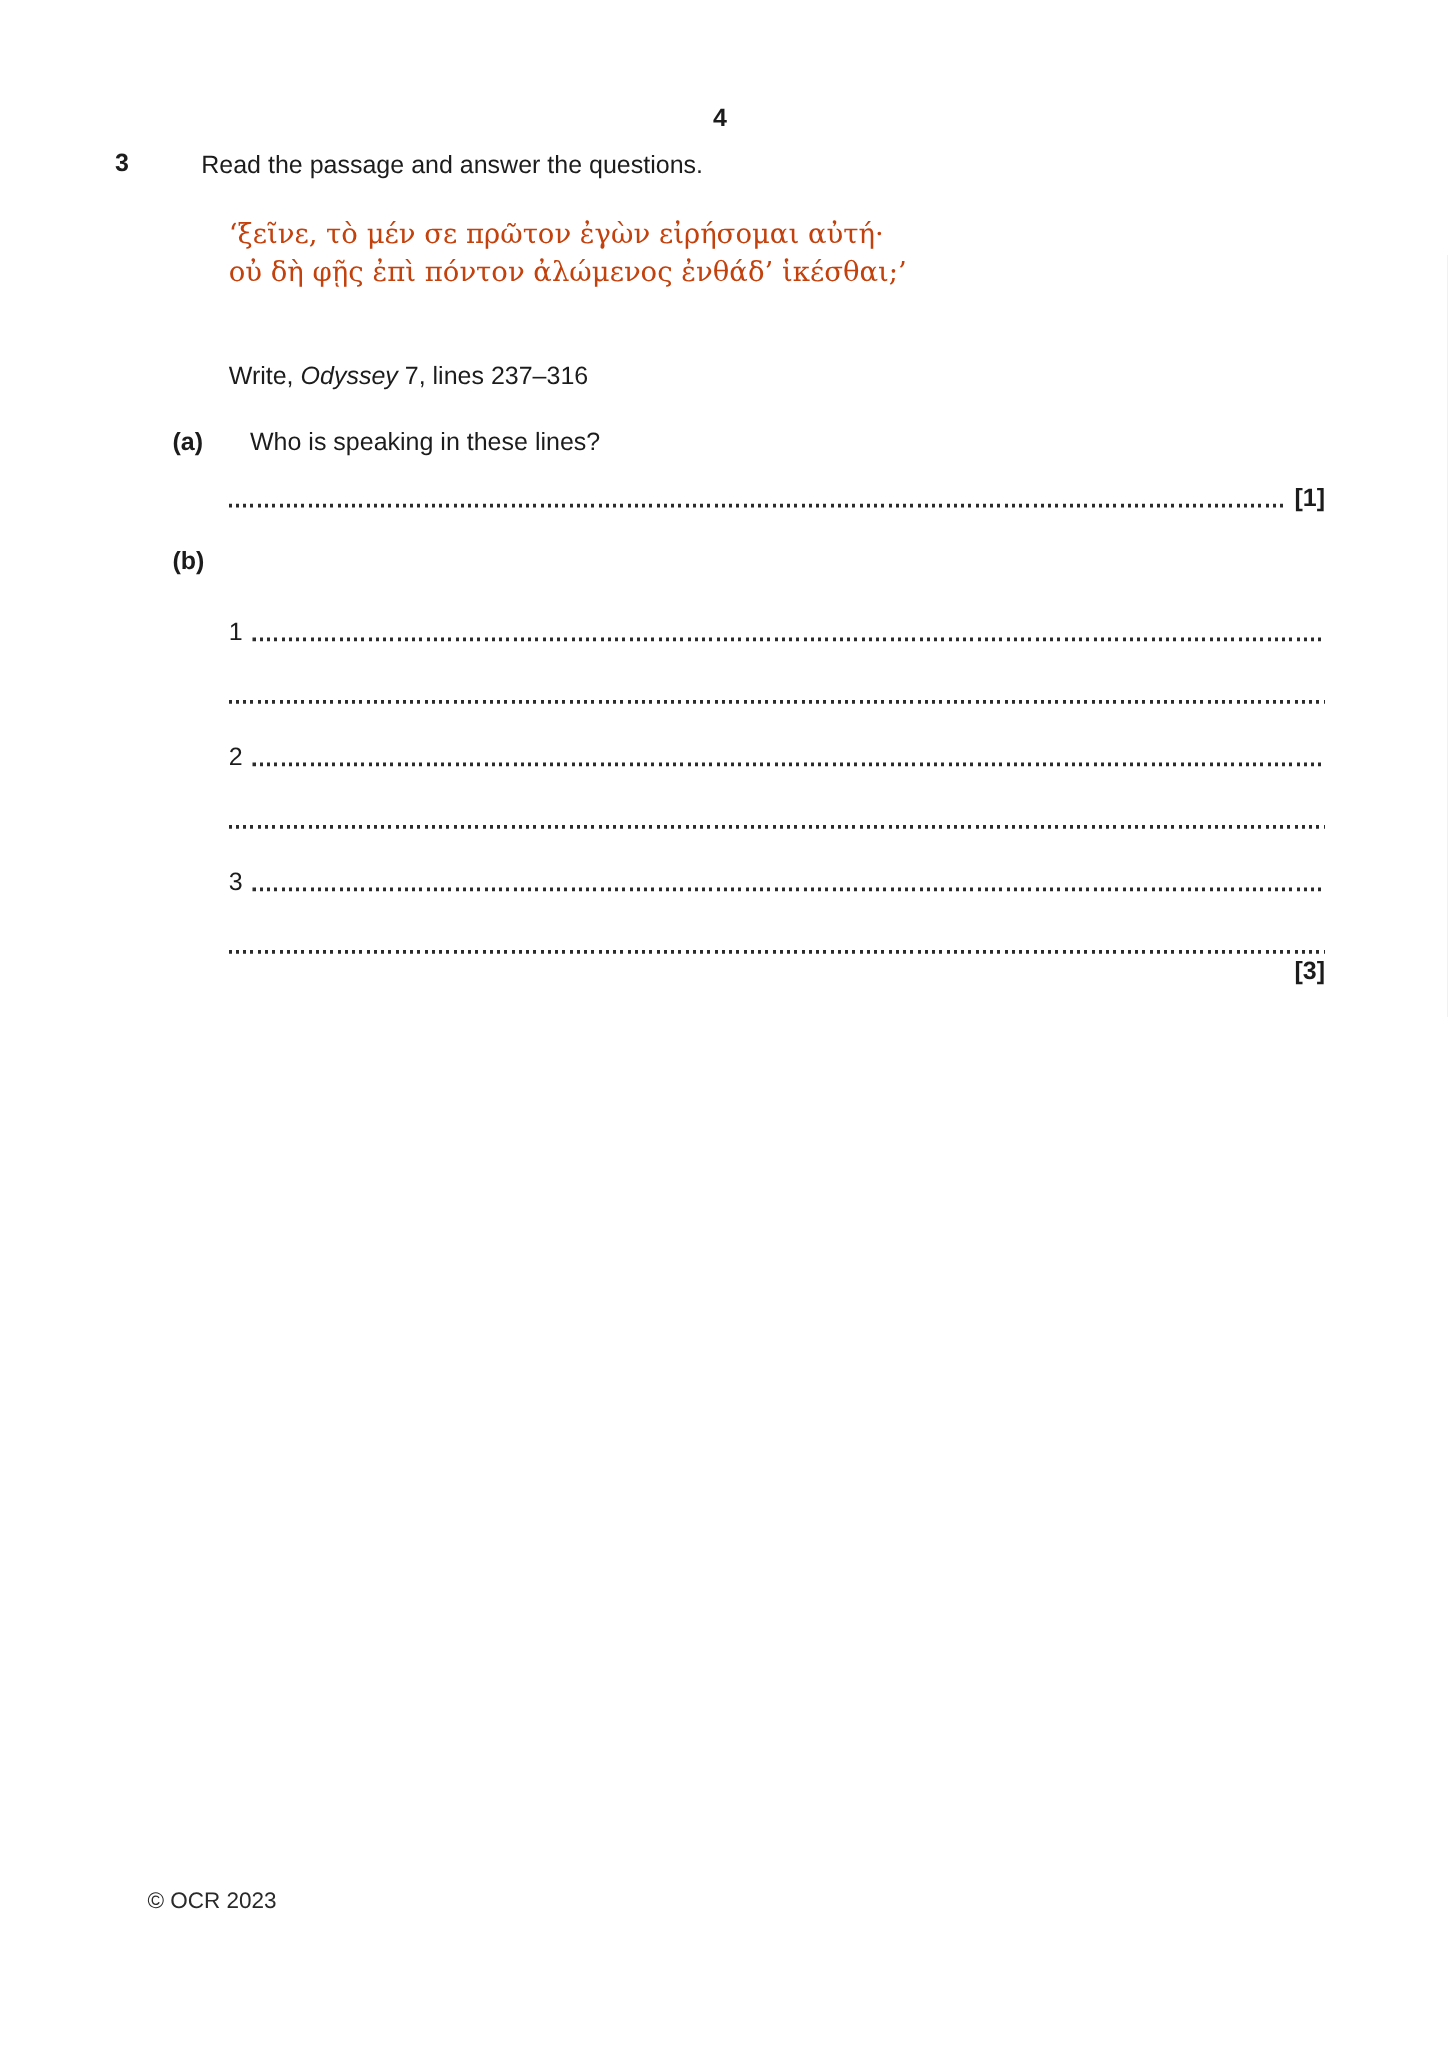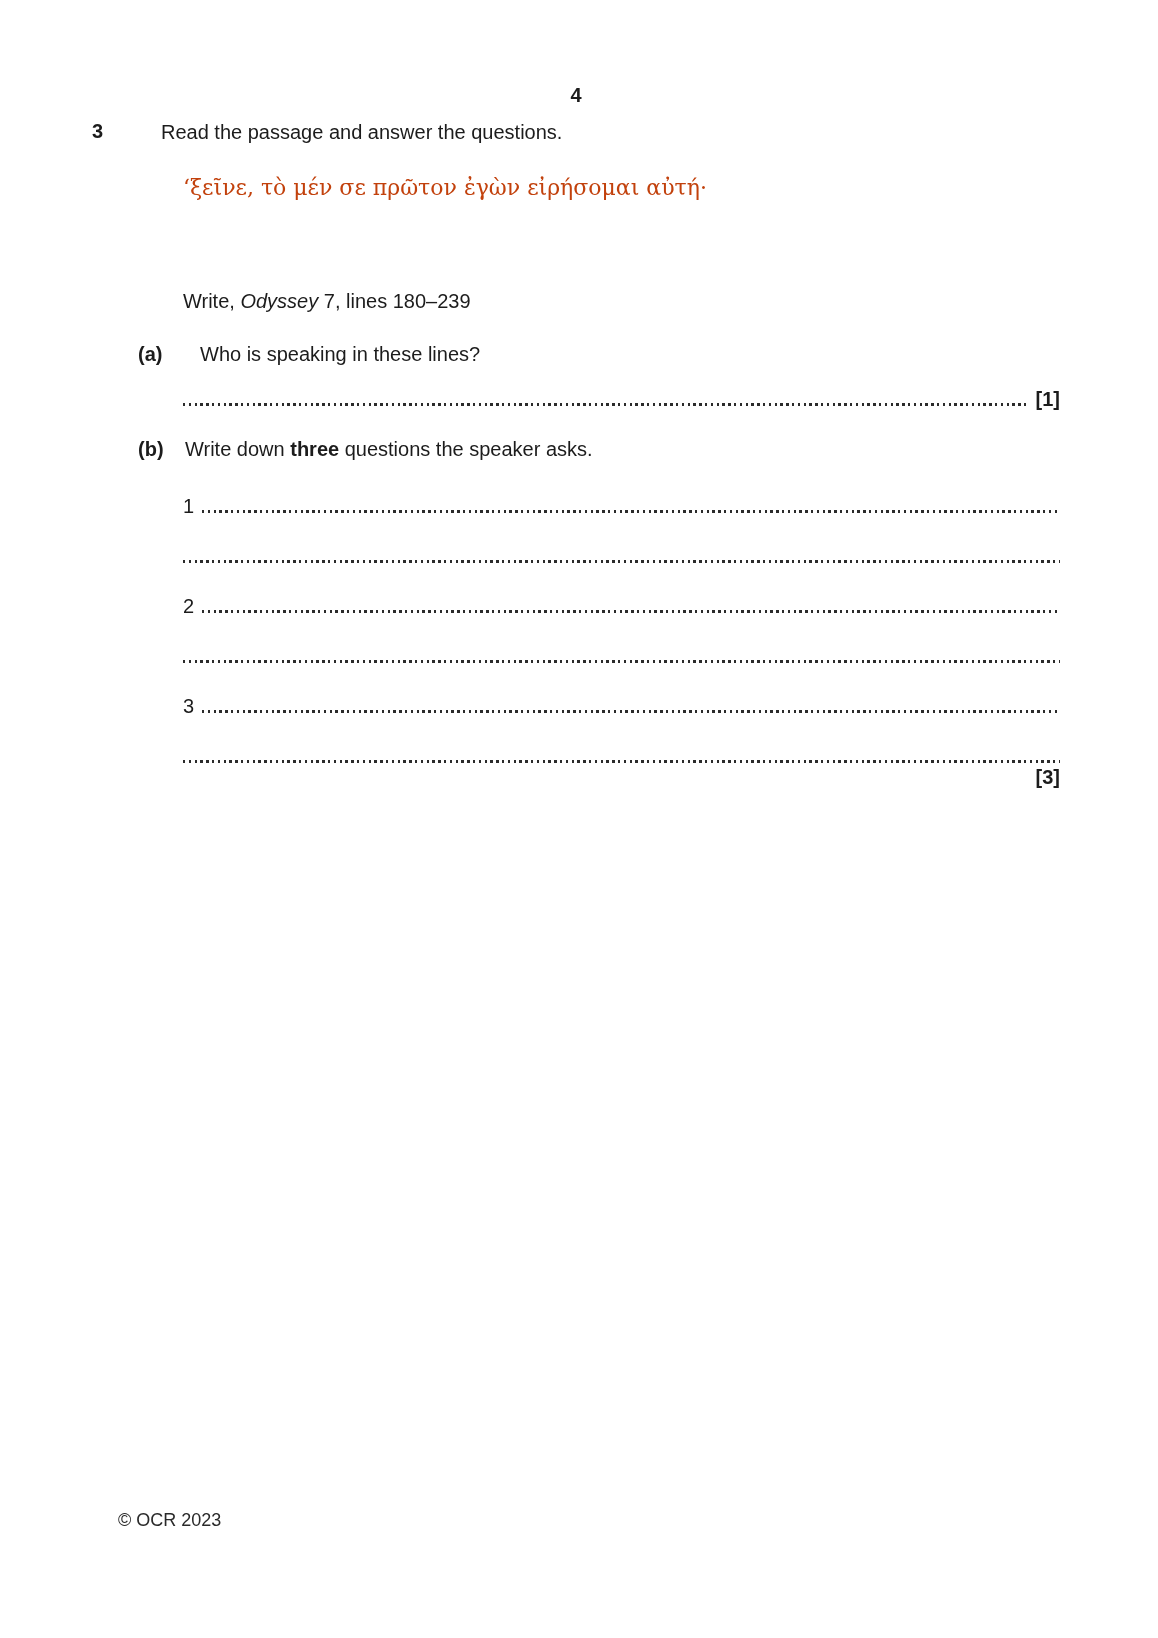--- a/index.html
+++ b/index.html
@@ -76,38 +76,36 @@
 
 <div class="page">
 
   <div class="abs page-number">4</div>
 
   <div class="abs qnum">3</div>
   <div class="abs qinstr">Read the passage and answer the questions.</div>
 
   <div class="abs greek">
     <div>‘ξεῖνε, τὸ μέν σε πρῶτον ἐγὼν εἰρήσομαι αὐτή·</div>
+    <div>οὐ δὴ φῇς ἐπὶ πόντον ἀλώμενος ἐνθάδ’ ἱκέσθαι;’</div>
   </div>
 
   <div class="abs attribution">
-    <span>Write, </span><span class="it">Odyssey</span><span> 7, lines 180–239</span>
+    <span>Write, </span><span class="it">Odyssey</span><span> 7, lines 237–316</span>
   </div>
 
   <div class="abs pa-label part-label">(a)</div>
   <div class="abs pa-text">Who is speaking in these lines?</div>
 
   <div class="abs answer-row row-a">
     <div class="leader"></div>
     <span class="marks">[1]</span>
   </div>
 
   <div class="abs pb-label part-label">(b)</div>
-  <div class="abs pb-text">
-    <span>Write down </span><span class="b">three</span><span> questions the speaker asks.</span>
-  </div>
 
   <div class="abs answer-row row-b1">
     <span class="num">1</span>
     <div class="leader"></div>
   </div>
   <div class="abs answer-row row-b2">
     <div class="leader"></div>
   </div>
 
   <div class="abs answer-row row-b3">

